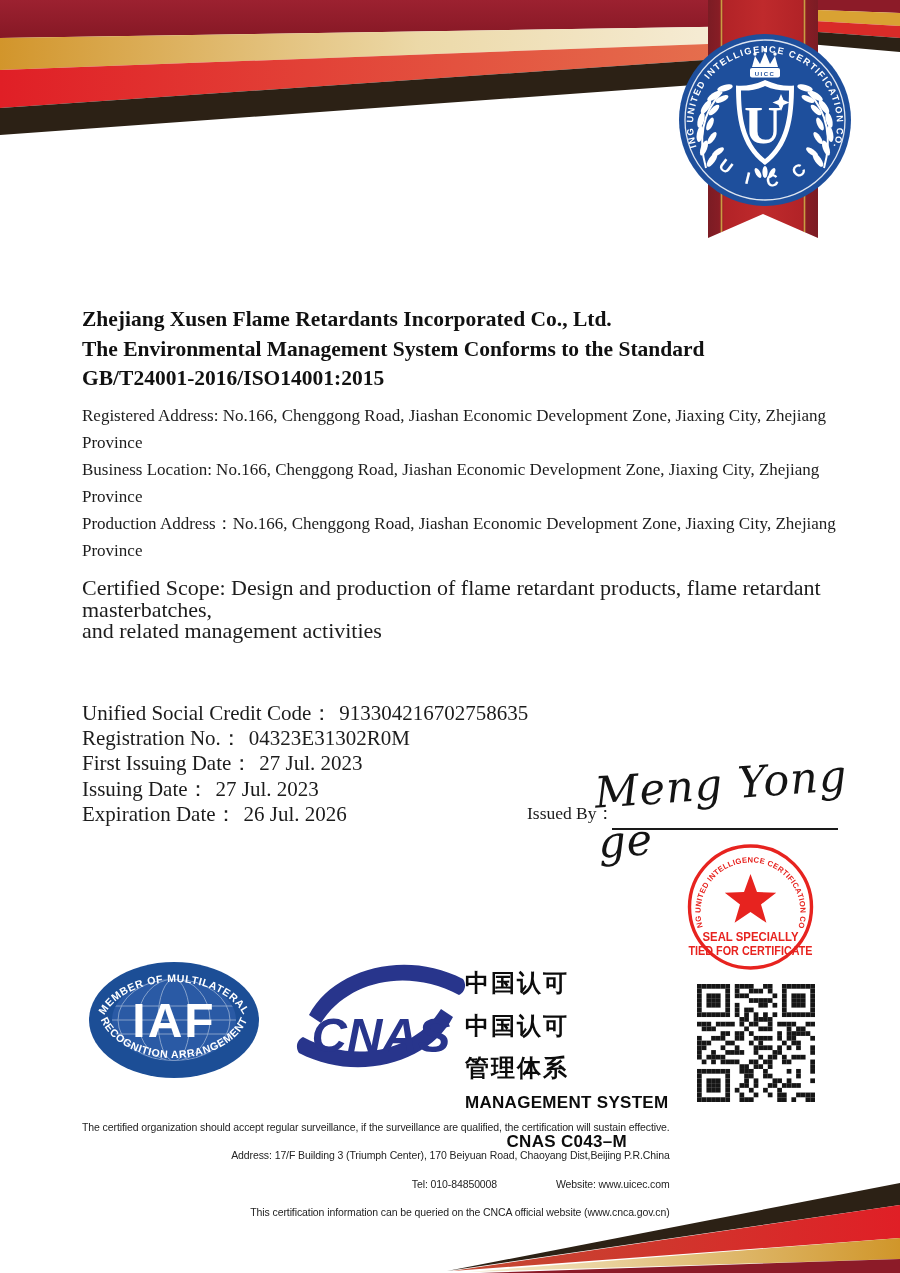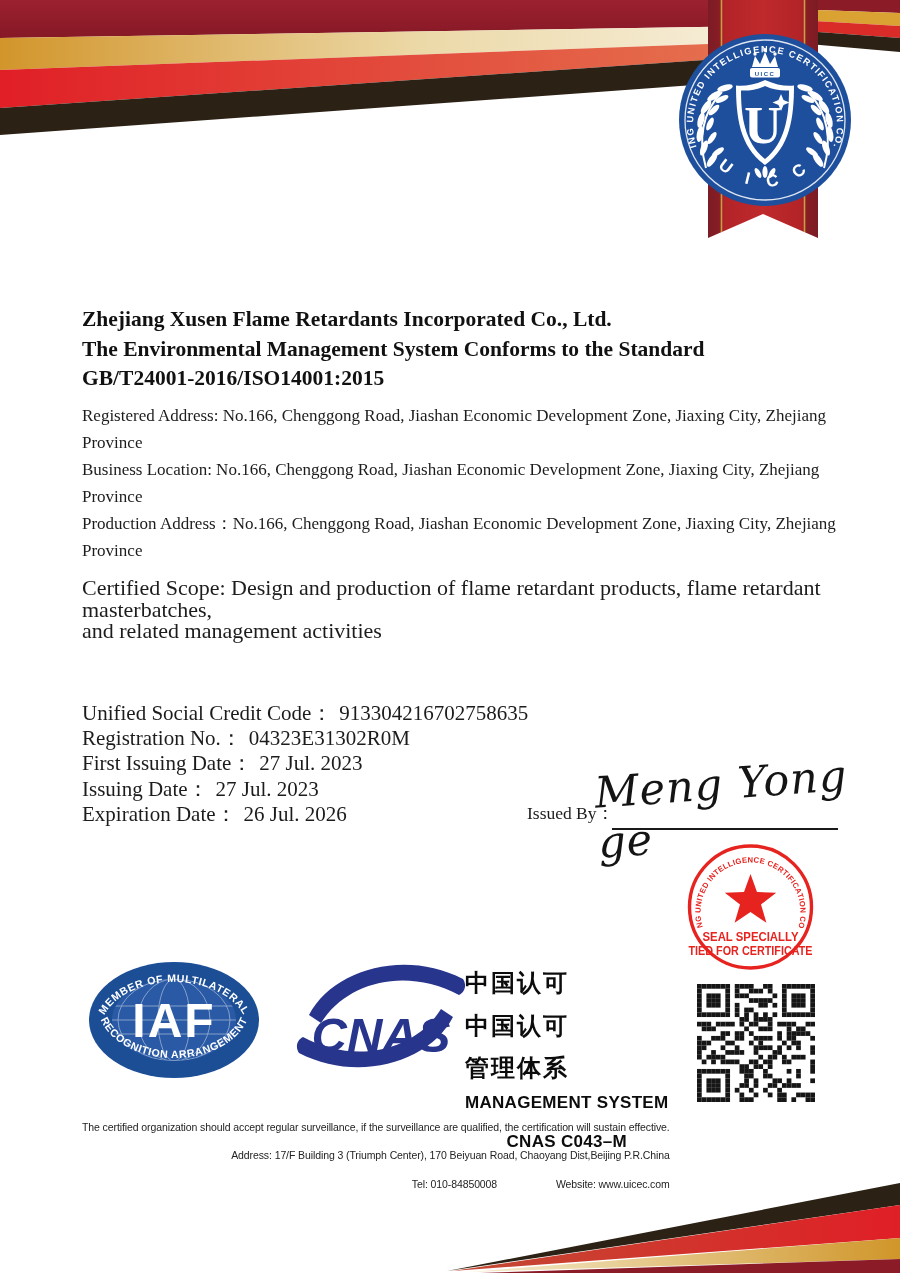--- a/index.html
+++ b/index.html
@@ -531,20 +531,21 @@
       </svg>
     </div>
 
   <div class="abs footer">
     <div>The certified organization should accept regular surveillance, if the surveillance are qualified, the certification will sustain effective.</div>
     <div>Address: 17/F Building 3 (Triumph Center), 170 Beiyuan Road, Chaoyang Dist,Beijing P.R.China</div>
     <div>
       <span>Tel: 010-84850008</span>
       <span class="gap">Website: www.uicec.com</span>
     </div>
+    <div>This certification information can be queried on the CNCA official website (www.cnca.gov.cn)</div>
   </div>
 
   <svg class="abs" style="left:0;top:1150px" width="900" height="123" viewBox="0 0 900 123">
     <defs>
       <linearGradient id="redW" x1="0" y1="0" x2="1" y2="0">
         <stop offset="0" stop-color="#c24a33"></stop>
           <stop offset="1" stop-color="#e01f26"></stop>
       </linearGradient>
       <linearGradient id="goldW" x1="0" y1="0" x2="1" y2="0">
         <stop offset="0" stop-color="#f5ecd0"></stop>

